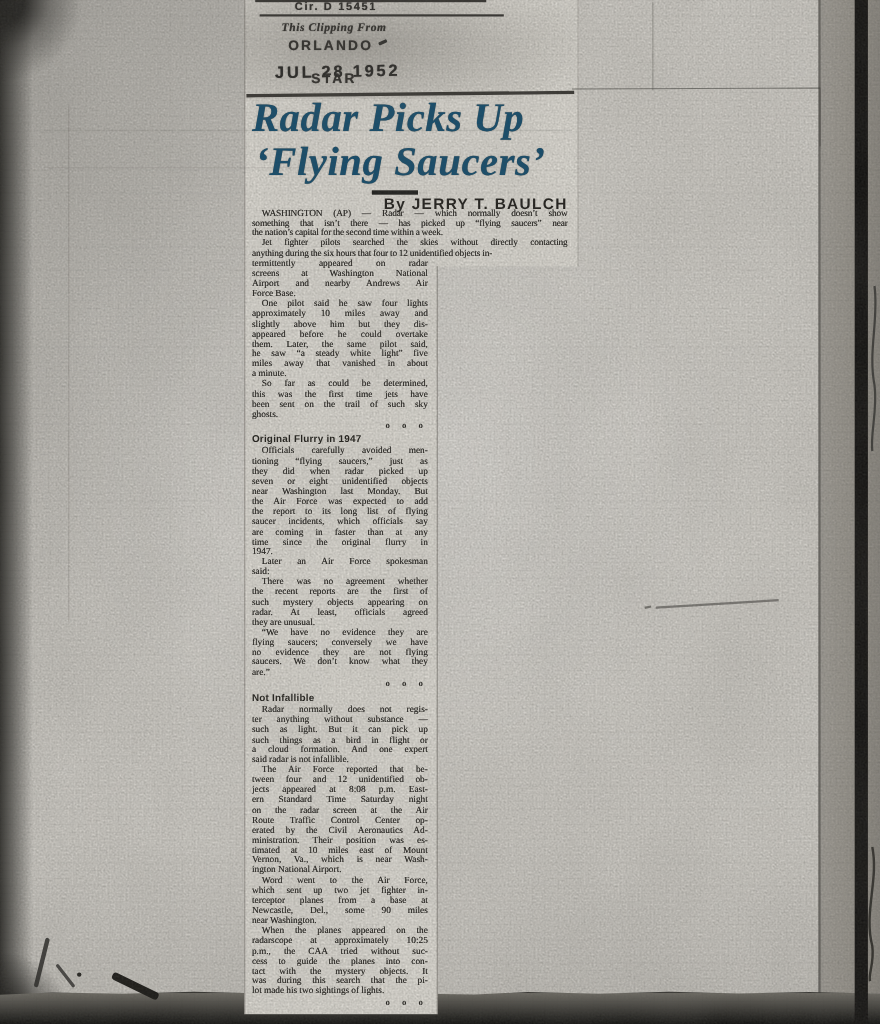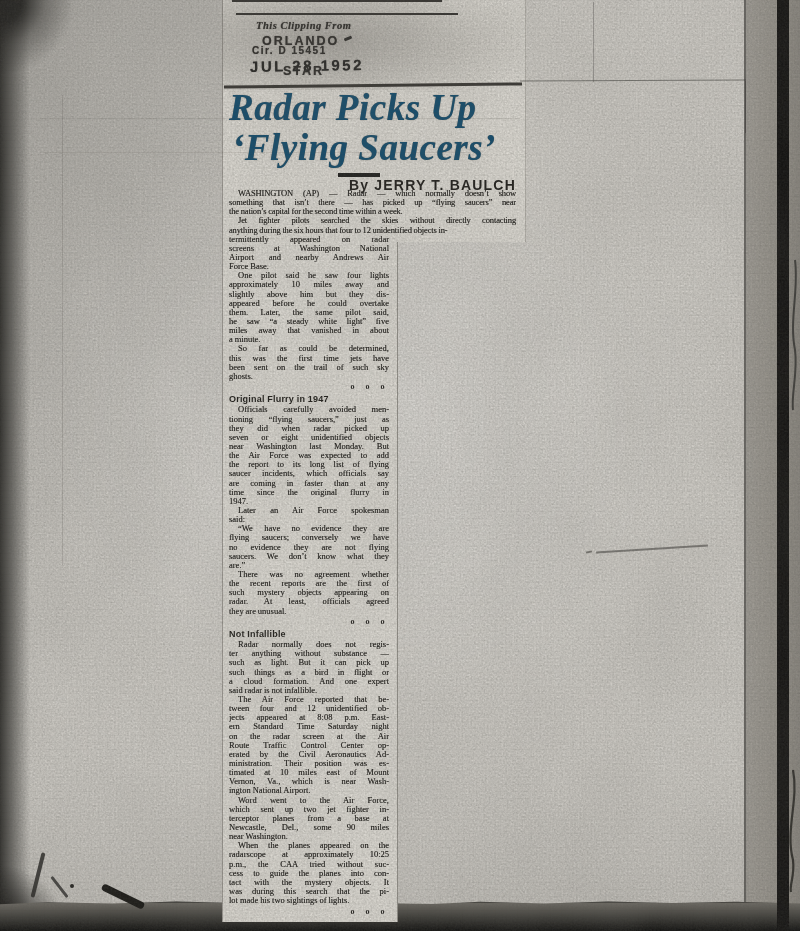--- a/index.html
+++ b/index.html
@@ -59,21 +59,21 @@
   .clip-upper{position:absolute;left:222px;top:0;width:302px;height:242px;z-index:3;background:#e6e3dc;
     border-left:1px solid rgba(60,55,50,.4);border-right:1px solid rgba(60,55,50,.25);}
   .clip-lower{position:absolute;left:222px;top:242px;width:174px;height:680px;z-index:3;background:#e6e3dc;
     border-left:1px solid rgba(60,55,50,.4);border-right:1px solid rgba(60,55,50,.45);}
   .stamp-smudge{position:absolute;left:222px;top:0;width:302px;height:90px;z-index:4;pointer-events:none;
     background:radial-gradient(ellipse 70% 80% at 35% 45%, rgba(100,96,90,.42), rgba(100,96,90,.12) 70%, rgba(100,96,90,0));}
 
   
   .stamp{position:absolute;z-index:5;color:#2b2926;font-family:"Liberation Sans",sans-serif;
     text-shadow:0 0 1px rgba(40,38,35,.75);}
-  .stamp-serial{left:252px;top:1px;font-size:10px;font-weight:bold;letter-spacing:1.5px;margin-top:44px;}
+  .stamp-serial{left:268px;top:1px;font-size:10px;font-weight:bold;letter-spacing:1.5px;}
   .stamp-rule-top{position:absolute;left:232px;top:0;width:210px;height:1.5px;background:#33312e;z-index:5;}
   .stamp-rule-mid{position:absolute;left:236px;top:13px;width:222px;height:1.5px;background:#33312e;z-index:5;}
   .stamp-from{left:256px;top:20px;font-family:"Liberation Serif",serif;font-style:italic;font-weight:bold;font-size:10.5px;letter-spacing:.5px;}
   .stamp-paper1{left:262px;top:34px;font-size:12.5px;font-weight:bold;letter-spacing:2px;}
   .stamp-paper2{left:283px;top:64px;font-size:12.5px;font-weight:bold;letter-spacing:2px;}
   .stamp-tick{position:absolute;left:344px;top:37px;width:8px;height:3px;background:#2b2a27;transform:rotate(-24deg);z-index:5;border-radius:1px;}
   .stamp-date{left:250px;top:57px;font-size:15px;font-weight:bold;letter-spacing:2.5px;color:#232220;transform:rotate(-1deg);}
   .head-rule{position:absolute;left:224px;top:84px;width:298px;height:2.5px;background:#23211e;transform:rotate(-.6deg);z-index:5;opacity:.9;}
 
   
@@ -206,32 +206,32 @@
         <div class="line">saucer incidents, which officials say</div>
         <div class="line">are coming in faster than at any</div>
         <div class="line">time since the original flurry in</div>
         <div class="line last">1947.</div>
       </div>
       <div class="para narrow">
         <div class="line first">Later an Air Force spokesman</div>
         <div class="line last">said:</div>
       </div>
       <div class="para narrow">
+        <div class="line first">There was no agreement whether</div>
+        <div class="line">the recent reports are the first of</div>
+        <div class="line">such mystery objects appearing on</div>
+        <div class="line">radar. At least, officials agreed</div>
+        <div class="line last">they are unusual.</div>
+      </div>
+      <div class="para narrow">
         <div class="line first">“We have no evidence they are</div>
         <div class="line">flying saucers; conversely we have</div>
         <div class="line">no evidence they are not flying</div>
         <div class="line">saucers. We don’t know what they</div>
         <div class="line last">are.”</div>
-      </div>
-      <div class="para narrow">
-        <div class="line first">There was no agreement whether</div>
-        <div class="line">the recent reports are the first of</div>
-        <div class="line">such mystery objects appearing on</div>
-        <div class="line">radar. At least, officials agreed</div>
-        <div class="line last">they are unusual.</div>
       </div>
       <div class="sep">o o o</div>
       <div class="subhead">Not Infallible</div>
       <div class="para narrow">
         <div class="line first">Radar normally does not regis-</div>
         <div class="line">ter anything without substance —</div>
         <div class="line">such as light. But it can pick up</div>
         <div class="line">such things as a bird in flight or</div>
         <div class="line">a cloud formation. And one expert</div>
         <div class="line last">said radar is not infallible.</div>

